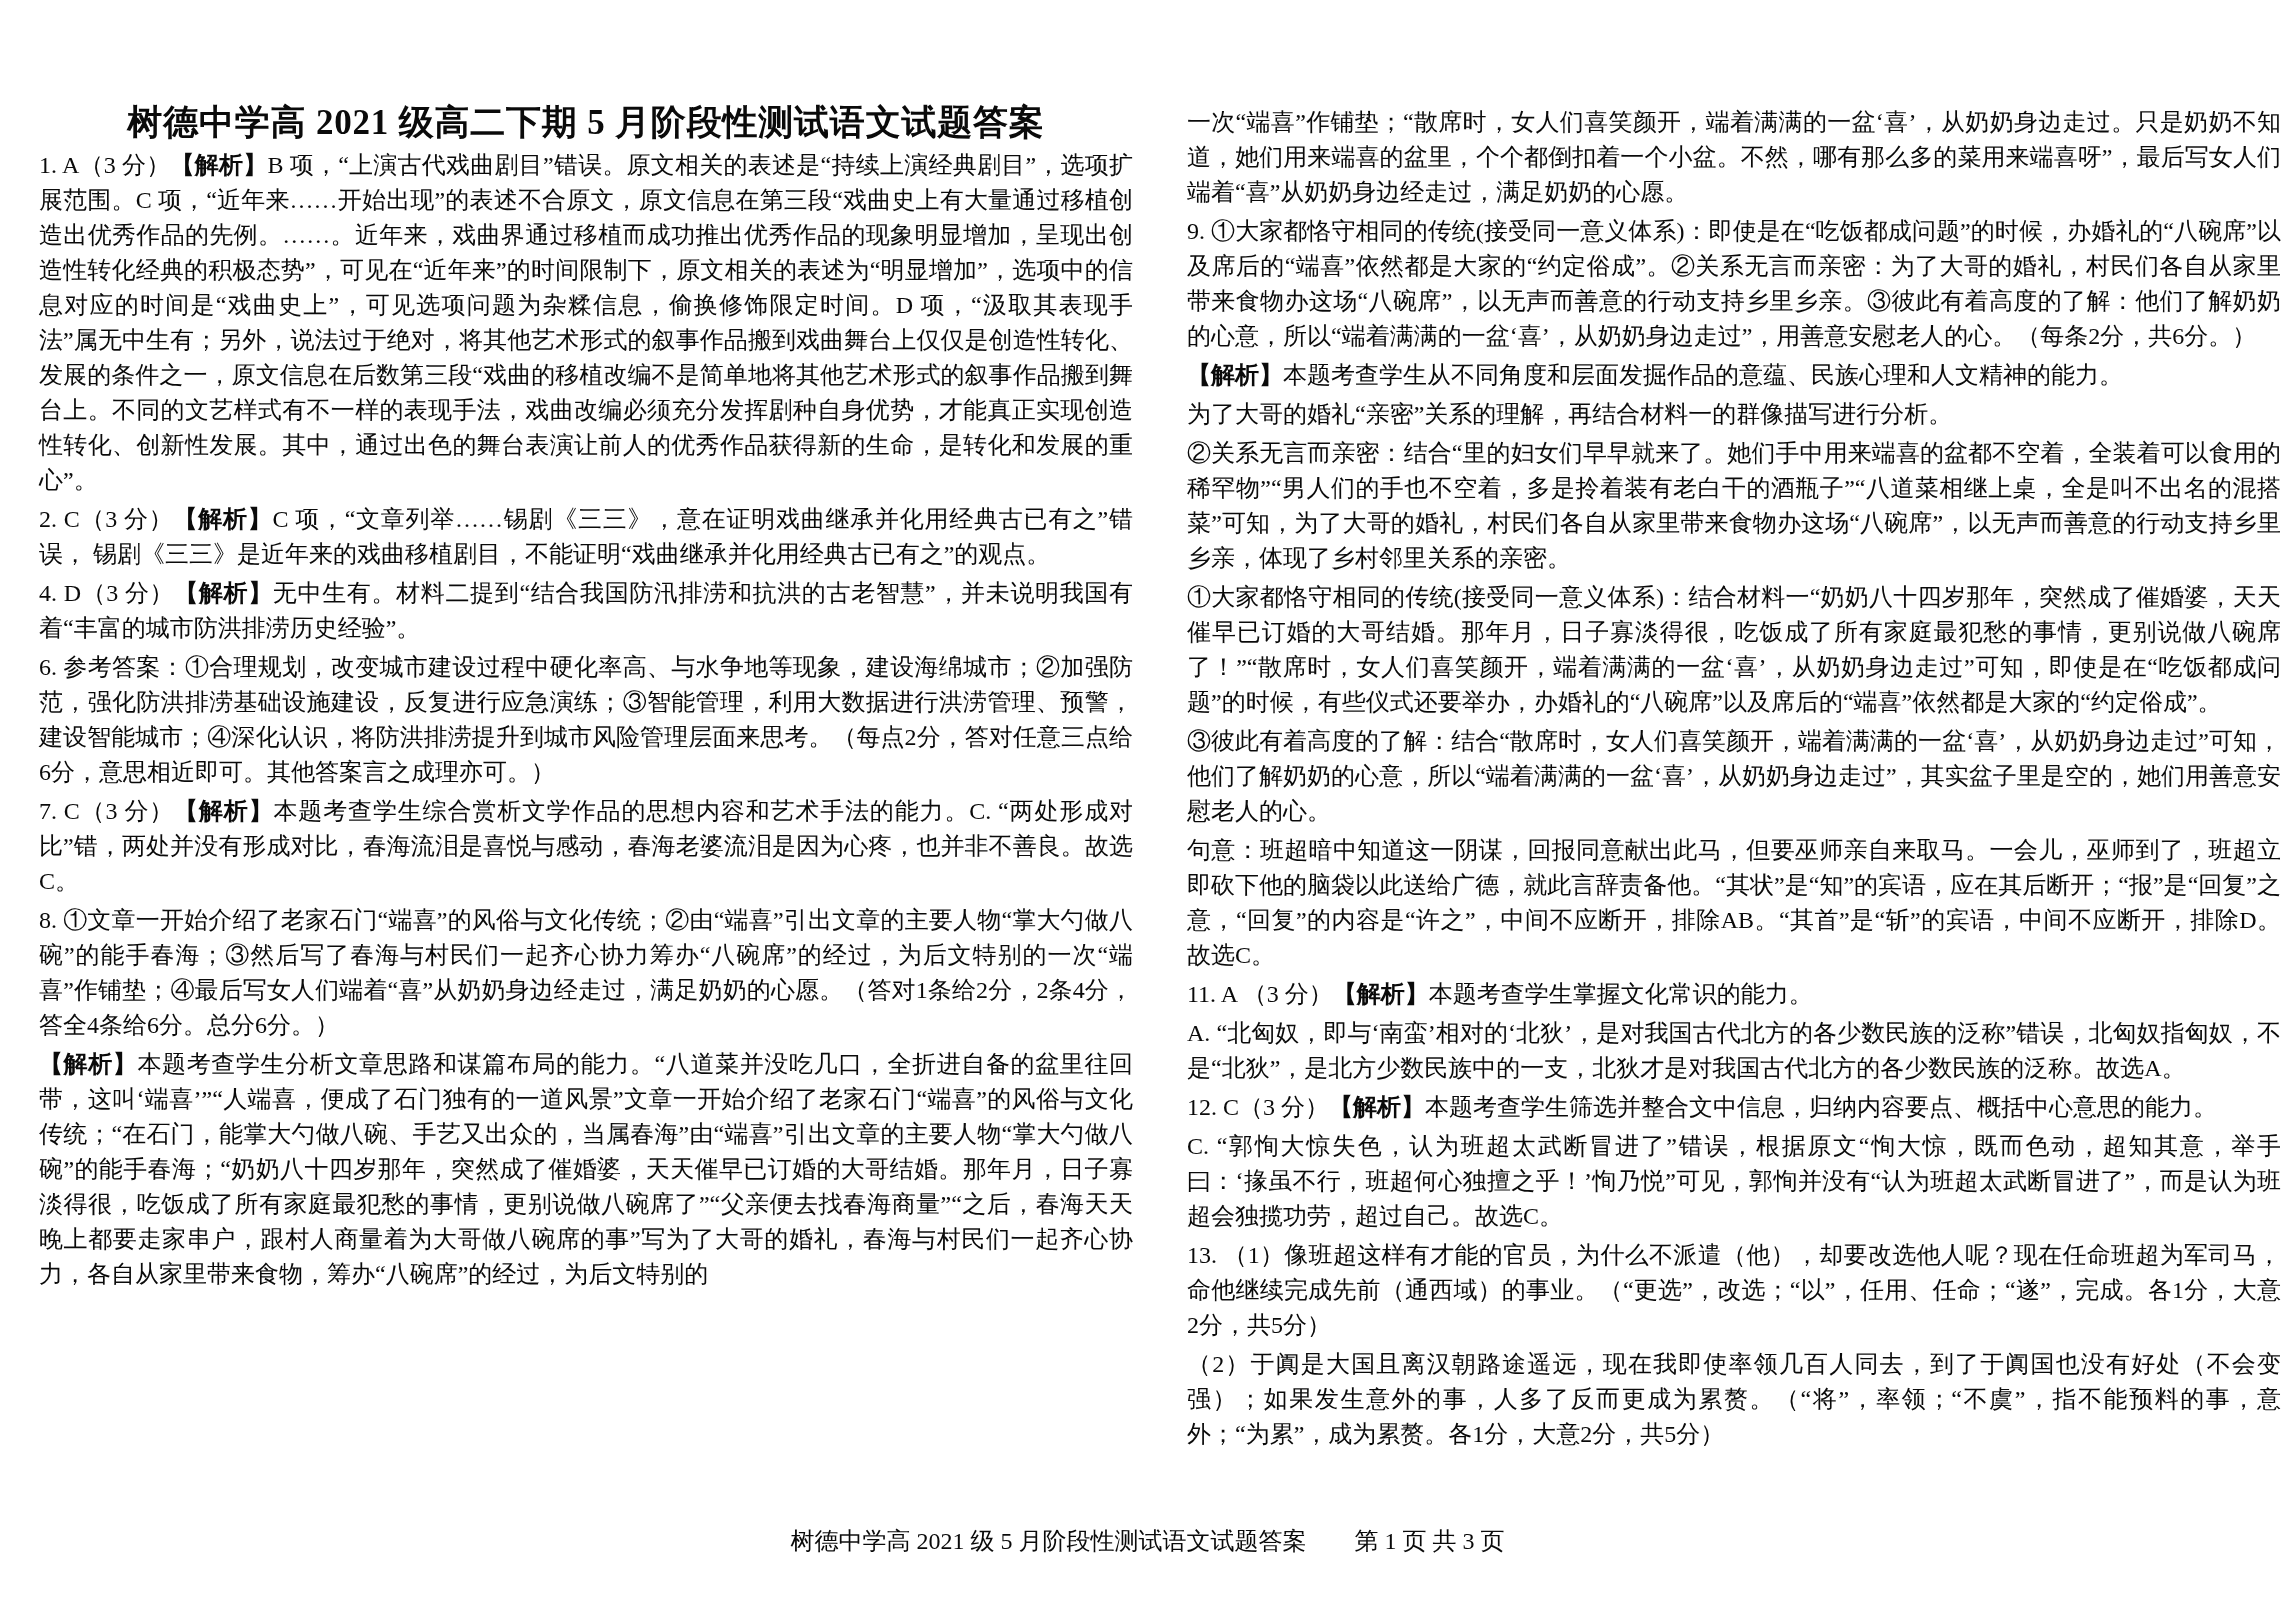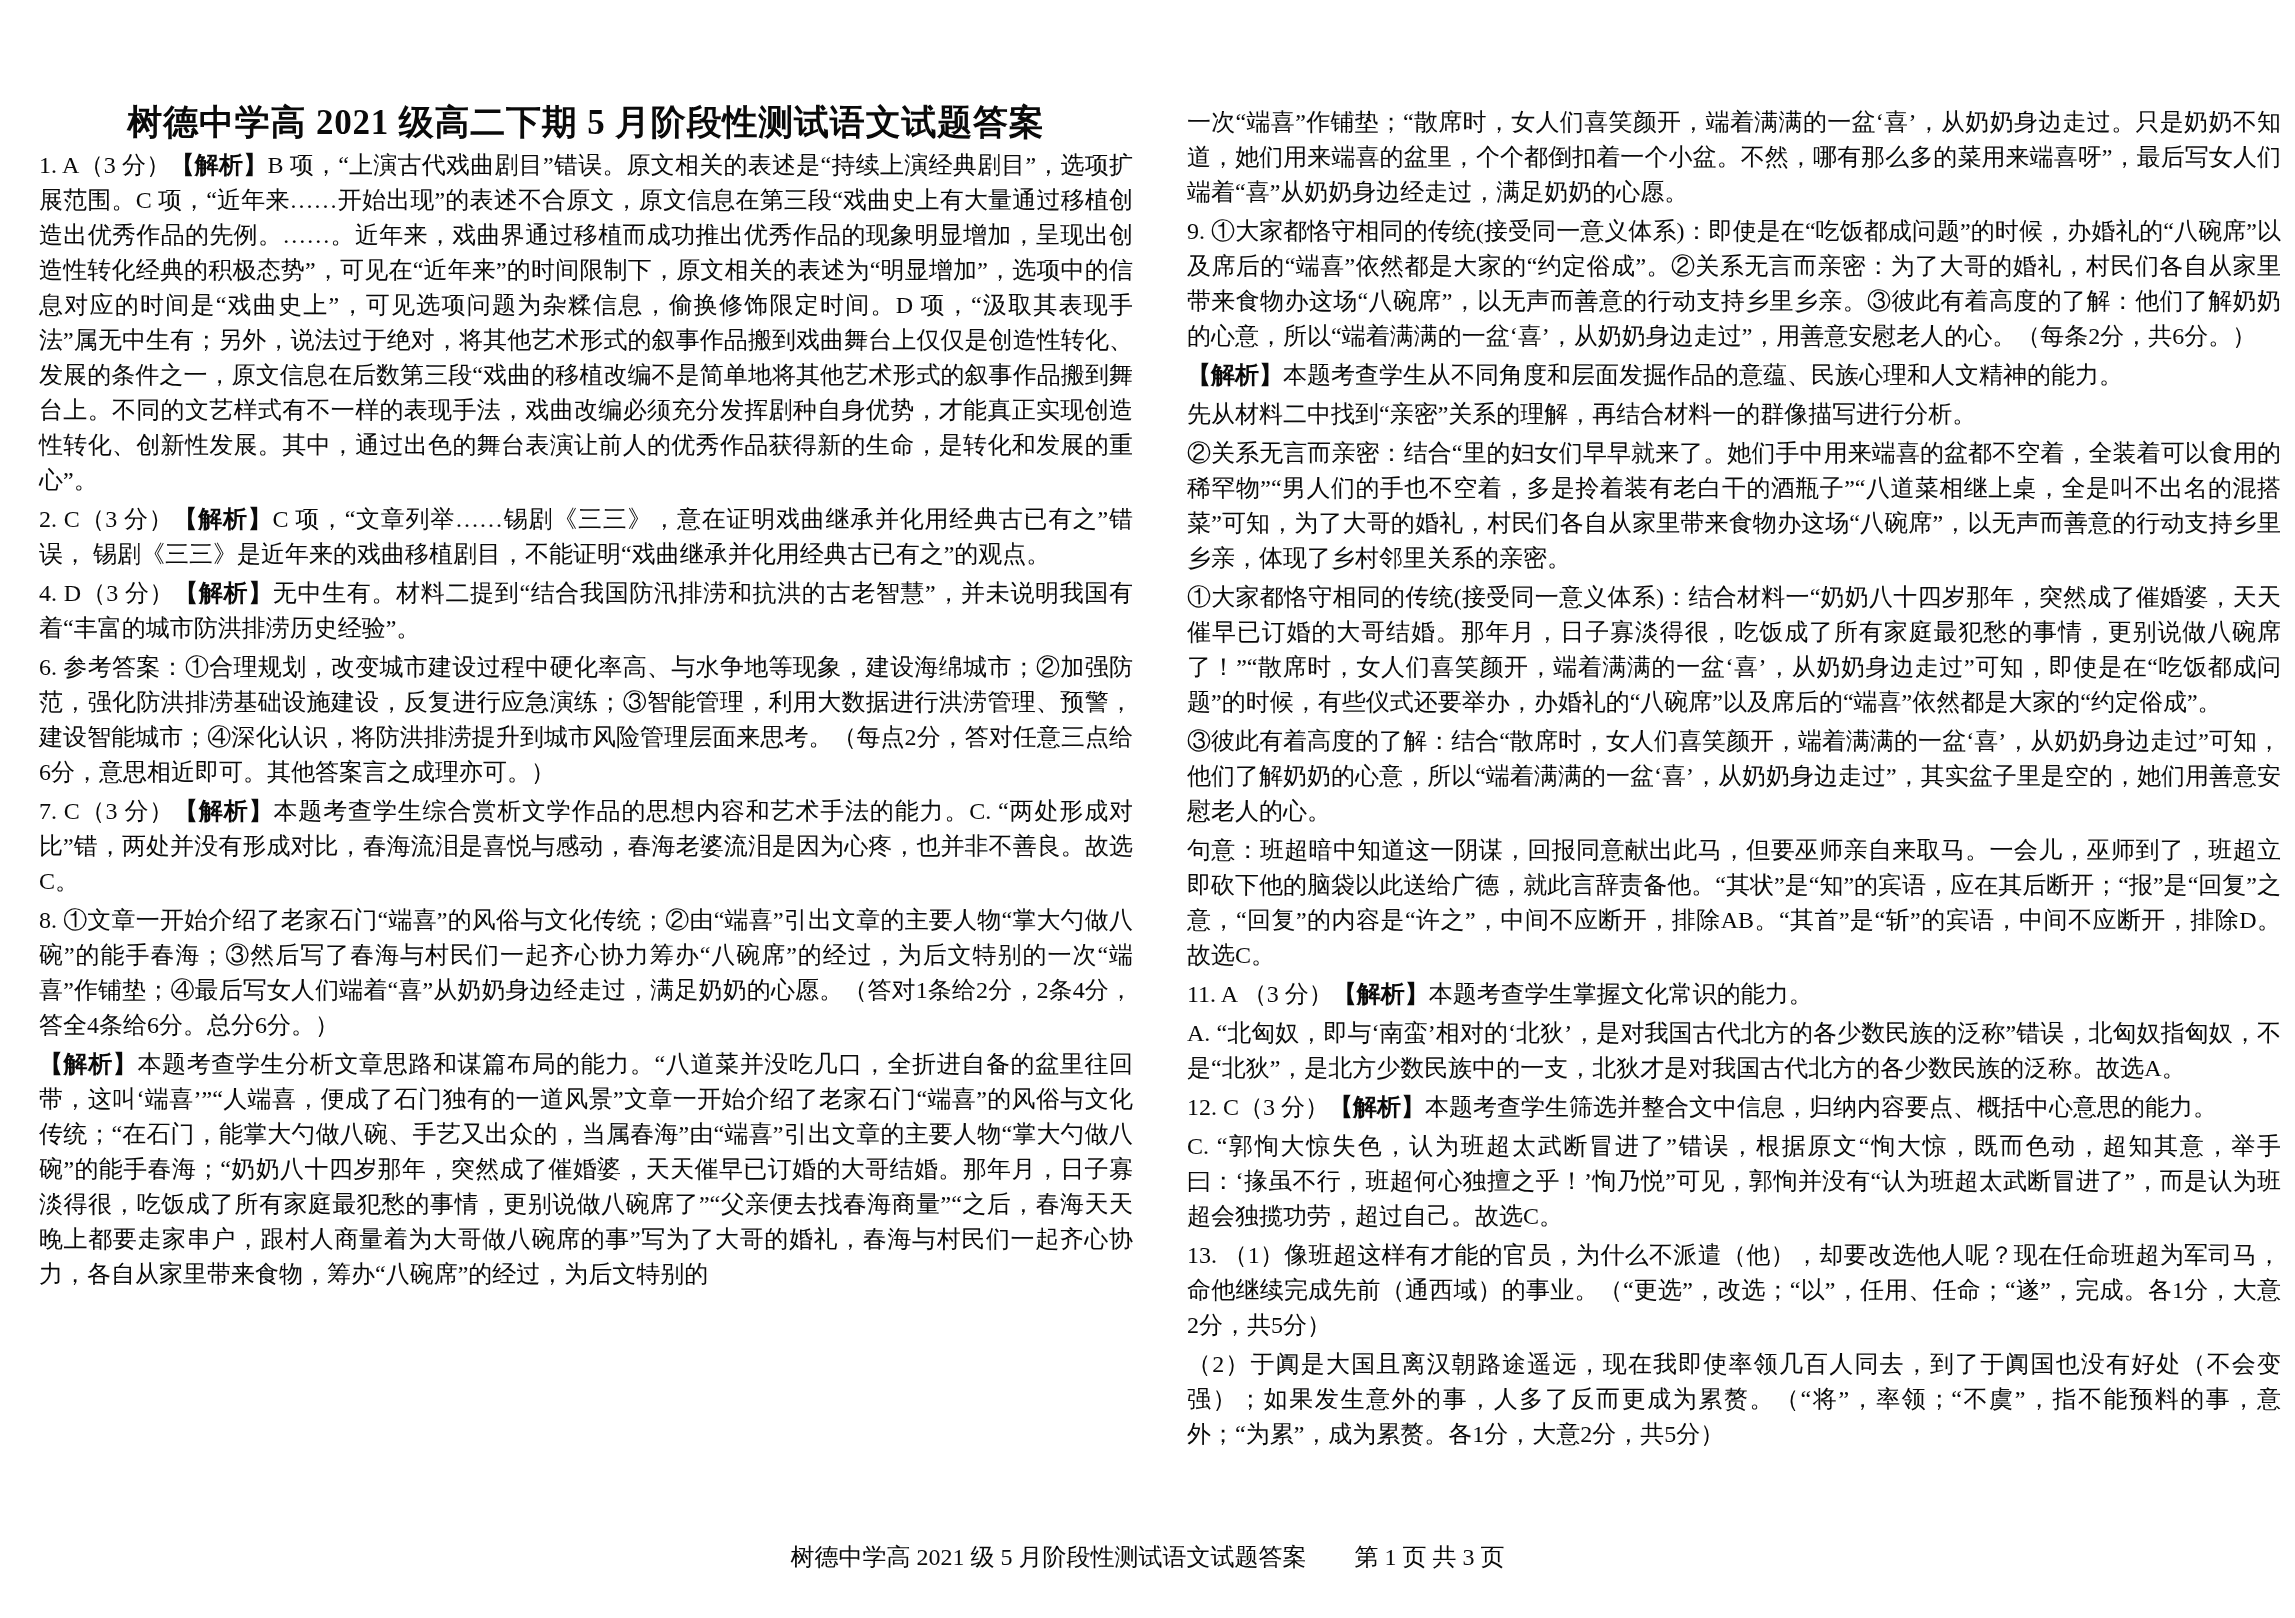--- a/index.html
+++ b/index.html
@@ -20,21 +20,21 @@
     text-align: center; margin: 0 0 0 0; letter-spacing: 0.8px;
     white-space: nowrap;
   }
   .para {
     margin: 4px; font-size: 24px; line-height: 35px;
     text-align: justify; text-justify: inter-ideograph;
     word-break: break-all;
   }
   .hl { font-weight: bold; }
   .footer {
-    position: absolute; left: 0; bottom: 47px; width: 100%;
+    position: absolute; left: 0; bottom: 63px; width: 100%;
     text-align: center; font-size: 24px; line-height: 29px;
   }
   .footer .gap { display: inline-block; width: 48px; }
 </style>
 </head>
 <body>
 
 <div class="page">
   <div class="columns">
     <div class="col">
@@ -47,21 +47,21 @@
           <p class="para">7.  C（3 分）<span class="hl">【解析】</span>本题考查学生综合赏析文学作品的思想内容和艺术手法的能力。C. “两处形成对比”错，两处并没有形成对比，春海流泪是喜悦与感动，春海老婆流泪是因为心疼，也并非不善良。故选 C。</p>
           <p class="para">8. ①文章一开始介绍了老家石门“端喜”的风俗与文化传统；②由“端喜”引出文章的主要人物“掌大勺做八碗”的能手春海；③然后写了春海与村民们一起齐心协力筹办“八碗席”的经过，为后文特别的一次“端喜”作铺垫；④最后写女人们端着“喜”从奶奶身边经走过，满足奶奶的心愿。（答对1条给2分，2条4分，答全4条给6分。总分6分。）</p>
           <p class="para"><span class="hl">【解析】</span>本题考查学生分析文章思路和谋篇布局的能力。“八道菜并没吃几口，全折进自备的盆里往回带，这叫‘端喜’”“人端喜，便成了石门独有的一道风景”文章一开始介绍了老家石门“端喜”的风俗与文化传统；“在石门，能掌大勺做八碗、手艺又出众的，当属春海”由“端喜”引出文章的主要人物“掌大勺做八碗”的能手春海；“奶奶八十四岁那年，突然成了催婚婆，天天催早已订婚的大哥结婚。那年月，日子寡淡得很，吃饭成了所有家庭最犯愁的事情，更别说做八碗席了”“父亲便去找春海商量”“之后，春海天天晚上都要走家串户，跟村人商量着为大哥做八碗席的事”写为了大哥的婚礼，春海与村民们一起齐心协力，各自从家里带来食物，筹办“八碗席”的经过，为后文特别的</p>
         </div>
     </div>
     <div class="col">
       <div>
           <p class="para">一次“端喜”作铺垫；“散席时，女人们喜笑颜开，端着满满的一盆‘喜’，从奶奶身边走过。只是奶奶不知道，她们用来端喜的盆里，个个都倒扣着一个小盆。不然，哪有那么多的菜用来端喜呀”，最后写女人们端着“喜”从奶奶身边经走过，满足奶奶的心愿。</p>
           <p class="para">9. ①大家都恪守相同的传统(接受同一意义体系)：即使是在“吃饭都成问题”的时候，办婚礼的“八碗席”以及席后的“端喜”依然都是大家的“约定俗成”。②关系无言而亲密：为了大哥的婚礼，村民们各自从家里带来食物办这场“八碗席”，以无声而善意的行动支持乡里乡亲。③彼此有着高度的了解：他们了解奶奶的心意，所以“端着满满的一盆‘喜’，从奶奶身边走过”，用善意安慰老人的心。（每条2分，共6分。）</p>
           <p class="para"><span class="hl">【解析】</span>本题考查学生从不同角度和层面发掘作品的意蕴、民族心理和人文精神的能力。</p>
-          <p class="para">先从材料二中找到“亲密”关系的理解，再结合材料一的群像描写进行分析。</p>
+          <p class="para">为了大哥的婚礼“亲密”关系的理解，再结合材料一的群像描写进行分析。</p>
           <p class="para">②关系无言而亲密：结合“里的妇女们早早就来了。她们手中用来端喜的盆都不空着，全装着可以食用的稀罕物”“男人们的手也不空着，多是拎着装有老白干的酒瓶子”“八道菜相继上桌，全是叫不出名的混搭菜”可知，为了大哥的婚礼，村民们各自从家里带来食物办这场“八碗席”，以无声而善意的行动支持乡里乡亲，体现了乡村邻里关系的亲密。</p>
           <p class="para">①大家都恪守相同的传统(接受同一意义体系)：结合材料一“奶奶八十四岁那年，突然成了催婚婆，天天催早已订婚的大哥结婚。那年月，日子寡淡得很，吃饭成了所有家庭最犯愁的事情，更别说做八碗席了！”“散席时，女人们喜笑颜开，端着满满的一盆‘喜’，从奶奶身边走过”可知，即使是在“吃饭都成问题”的时候，有些仪式还要举办，办婚礼的“八碗席”以及席后的“端喜”依然都是大家的“约定俗成”。</p>
           <p class="para">③彼此有着高度的了解：结合“散席时，女人们喜笑颜开，端着满满的一盆‘喜’，从奶奶身边走过”可知，他们了解奶奶的心意，所以“端着满满的一盆‘喜’，从奶奶身边走过”，其实盆子里是空的，她们用善意安慰老人的心。</p>
           <p class="para">句意：班超暗中知道这一阴谋，回报同意献出此马，但要巫师亲自来取马。一会儿，巫师到了，班超立即砍下他的脑袋以此送给广德，就此言辞责备他。“其状”是“知”的宾语，应在其后断开；“报”是“回复”之意，“回复”的内容是“许之”，中间不应断开，排除AB。“其首”是“斩”的宾语，中间不应断开，排除D。故选C。</p>
           <p class="para">11.  A （3 分）<span class="hl">【解析】</span>本题考查学生掌握文化常识的能力。</p>
           <p class="para">A. “北匈奴，即与‘南蛮’相对的‘北狄’，是对我国古代北方的各少数民族的泛称”错误，北匈奴指匈奴，不是“北狄”，是北方少数民族中的一支，北狄才是对我国古代北方的各少数民族的泛称。故选A。</p>
           <p class="para"> 12.  C（3 分）<span class="hl">【解析】</span>本题考查学生筛选并整合文中信息，归纳内容要点、概括中心意思的能力。</p>
           <p class="para">C. “郭恂大惊失色，认为班超太武断冒进了”错误，根据原文“恂大惊，既而色动，超知其意，举手曰：‘掾虽不行，班超何心独擅之乎！’恂乃悦”可见，郭恂并没有“认为班超太武断冒进了”，而是认为班超会独揽功劳，超过自己。故选C。</p>
           <p class="para">13. （1）像班超这样有才能的官员，为什么不派遣（他），却要改选他人呢？现在任命班超为军司马，命他继续完成先前（通西域）的事业。（“更选”，改选；“以”，任用、任命；“遂”，完成。各1分，大意2分，共5分）</p>
           <p class="para">（2）于阗是大国且离汉朝路途遥远，现在我即使率领几百人同去，到了于阗国也没有好处（不会变强）；如果发生意外的事，人多了反而更成为累赘。（“将”，率领；“不虞”，指不能预料的事，意外；“为累”，成为累赘。各1分，大意2分，共5分）</p>

